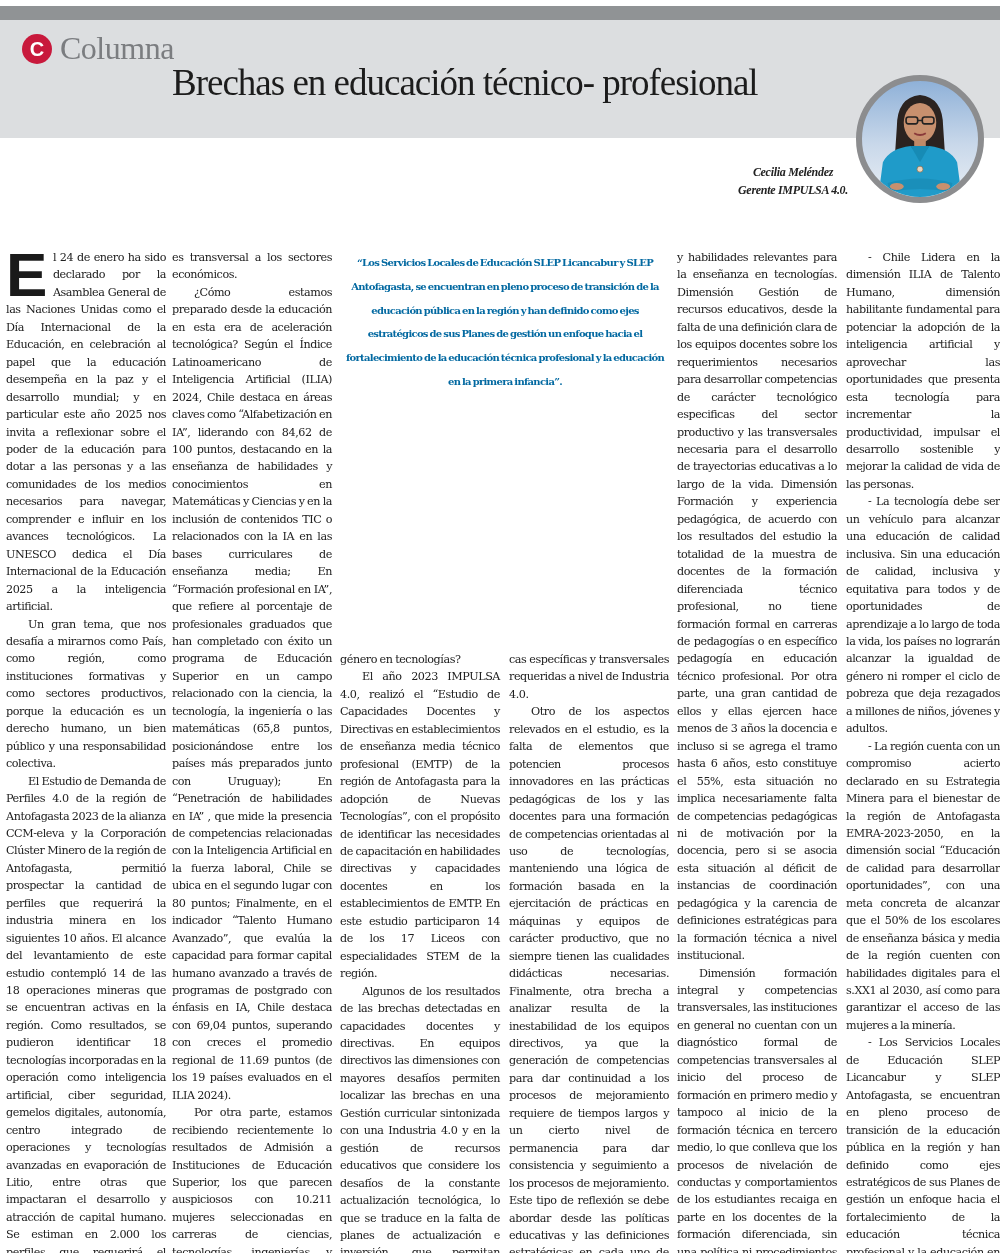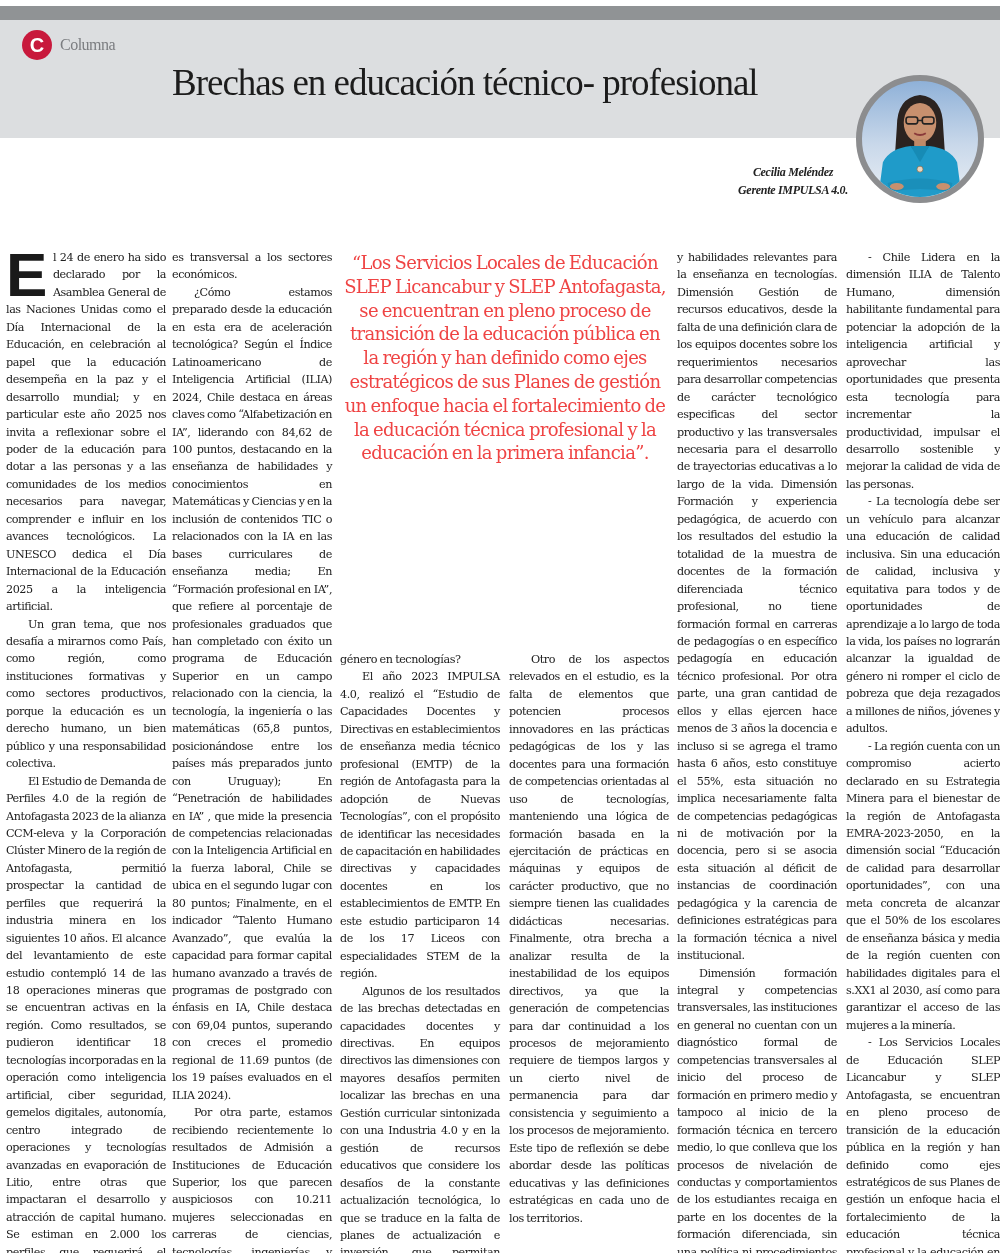--- a/index.html
+++ b/index.html
@@ -5,21 +5,21 @@
   * { box-sizing: border-box; margin: 0; padding: 0; }
   html, body { width: 1000px; height: 1253px; background: #ffffff; overflow: hidden; }
   body { position: relative; font-family: "DejaVu Serif", "Liberation Serif", serif; color: #1e1e1e; }
 
   .top-bar { position: absolute; left: 0; top: 6px; width: 1000px; height: 14px; background: #909395; }
   .header-band { position: absolute; left: 0; top: 20px; width: 1000px; height: 118px; background: #dcdee0; }
 
   .section-tag { position: absolute; left: 22px; top: 30px; display: flex; align-items: center; gap: 8px; }
   .section-badge { width: 30px; height: 30px; border-radius: 50%; background: #c8193c; color: #fff;
     font-family: "Liberation Sans", sans-serif; font-weight: bold; font-size: 20px; line-height: 30px; text-align: center; }
-  .section-label { font-family: "Liberation Serif", serif; font-size: 16px; color: #7b7d80; letter-spacing: -0.5px; }
+  .section-label { font-family: "Liberation Serif", serif; font-size: 32px; color: #7b7d80; letter-spacing: -0.5px; }
 
   .headline { position: absolute; left: 172px; top: 61px; font-family: "Liberation Serif", serif; font-size: 37px;
     color: #1c1c1c; letter-spacing: -1px; white-space: nowrap; font-weight: normal; }
 
   .author-photo { position: absolute; left: 856px; top: 75px; width: 128px; height: 128px; border-radius: 50%;
     border: 6px solid #8c8d8f; overflow: hidden; background: linear-gradient(180deg, #8fb1d8 0%, #c9d8ea 55%, #e8eef4 100%); }
   .author-photo svg { width: 100%; height: 100%; display: block; }
 
   .byline { position: absolute; right: 152px; top: 163px; text-align: center; font-family: "Liberation Serif", serif;
     font-style: italic; font-weight: bold; font-size: 12px; line-height: 18px; color: #222; letter-spacing: -0.3px; }
@@ -33,22 +33,22 @@
   .c2 { left: 172px; top: 249px; width: 160px; }
   .c3 { left: 340px; top: 651px; width: 160px; }
   .c4 { left: 509px; top: 651px; width: 160px; }
   .c5 { left: 677px; top: 249px; width: 160px; }
   .c6 { left: 846px; top: 249px; width: 154px; }
 
   .dropcap { float: left; font-family: "Liberation Sans", sans-serif; font-weight: bold; font-size: 62px;
     line-height: 48px; margin: 2px 6px 0 0; color: #1a1a1a; }
 
   .pullquote { position: absolute; left: 342px; top: 251px; width: 326px; text-align: center;
-    font-family: "DejaVu Serif", serif; font-weight: normal; font-size: 18px; line-height: 23.8px;
-    letter-spacing: -0.7px; word-spacing: -1px; color: #ef4444; }
+    font-family: "DejaVu Serif", serif; font-weight: bold; font-size: 10px; line-height: 23.8px;
+    letter-spacing: -0.7px; word-spacing: -1px; color: #0369a1; }
 </style>
 </head>
 <body>
 
 <div class="top-bar"></div>
 <div class="header-band"></div>
 
 <div class="section-tag">
   <div class="section-badge" style="background: rgb(200, 25, 60);">C</div>
   <div class="section-label">Columna</div>
@@ -94,20 +94,21 @@
 
 <div class="pullquote">“Los Servicios Locales de Educación SLEP Licancabur y SLEP Antofagasta, se encuentran en pleno proceso de transición de la educación pública en la región y han definido como ejes estratégicos de sus Planes de gestión un enfoque hacia el fortalecimiento de la educación técnica profesional y la educación en la primera infancia”.</div>
 
 <div class="col c3">
   <p class="noindent">género en tecnologías?</p>
   <p>El año 2023 IMPULSA 4.0, realizó el “Estudio de Capacidades Docentes y Directivas en establecimientos de enseñanza media técnico profesional (EMTP) de la región de Antofagasta para la adopción de Nuevas Tecnologías”, con el propósito de identificar las necesidades de capacitación en habilidades directivas y capacidades docentes en los establecimientos de EMTP. En este estudio participaron 14 de los 17 Liceos con especialidades STEM de la región.</p>
   <p>Algunos de los resultados de las brechas detectadas en capacidades docentes y directivas. En equipos directivos las dimensiones con mayores desafíos permiten localizar las brechas en una Gestión curricular sintonizada con una Industria 4.0 y en la gestión de recursos educativos que considere los desafíos de la constante actualización tecnológica, lo que se traduce en la falta de planes de actualización e inversión, que permitan avances en la superación de la brecha digital y la incorporación de nuevas herramientas que mejoren competencias tecnológi-</p>
 </div>
 
 <div class="col c4">
+  <p class="noindent">cas específicas y transversales requeridas a nivel de Industria 4.0.</p>
   <p>Otro de los aspectos relevados en el estudio, es la falta de elementos que potencien procesos innovadores en las prácticas pedagógicas de los y las docentes para una formación de competencias orientadas al uso de tecnologías, manteniendo una lógica de formación basada en la ejercitación de prácticas en máquinas y equipos de carácter productivo, que no siempre tienen las cualidades didácticas necesarias. Finalmente, otra brecha a analizar resulta de la inestabilidad de los equipos directivos, ya que la generación de competencias para dar continuidad a los procesos de mejoramiento requiere de tiempos largos y un cierto nivel de permanencia para dar consistencia y seguimiento a los procesos de mejoramiento. Este tipo de reflexión se debe abordar desde las políticas educativas y las definiciones estratégicas en cada uno de los territorios.</p>
 
 </div>
 
 <div class="col c5">
   <p class="noindent">y habilidades relevantes para la enseñanza en tecnologías. Dimensión Gestión de recursos educativos, desde la falta de una definición clara de los equipos docentes sobre los requerimientos necesarios para desarrollar competencias de carácter tecnológico especificas del sector productivo y las transversales necesaria para el desarrollo de trayectorias educativas a lo largo de la vida. Dimensión Formación y experiencia pedagógica, de acuerdo con los resultados del estudio la totalidad de la muestra de docentes de la formación diferenciada técnico profesional, no tiene formación formal en carreras de pedagogías o en específico pedagogía en educación técnico profesional. Por otra parte, una gran cantidad de ellos y ellas ejercen hace menos de 3 años la docencia e incluso si se agrega el tramo hasta 6 años, esto constituye el 55%, esta situación no implica necesariamente falta de competencias pedagógicas ni de motivación por la docencia, pero si se asocia esta situación al déficit de instancias de coordinación pedagógica y la carencia de definiciones estratégicas para la formación técnica a nivel institucional.</p>
   <p>Dimensión formación integral y competencias transversales, las instituciones en general no cuentan con un diagnóstico formal de competencias transversales al inicio del proceso de formación en primero medio y tampoco al inicio de la formación técnica en tercero medio, lo que conlleva que los procesos de nivelación de conductas y comportamientos de los estudiantes recaiga en parte en los docentes de la formación diferenciada, sin una política ni procedimientos institucionales, y con carencia de las competencias necesarias para abordarlo de manera adecuada.</p>
 
 </div>
 

